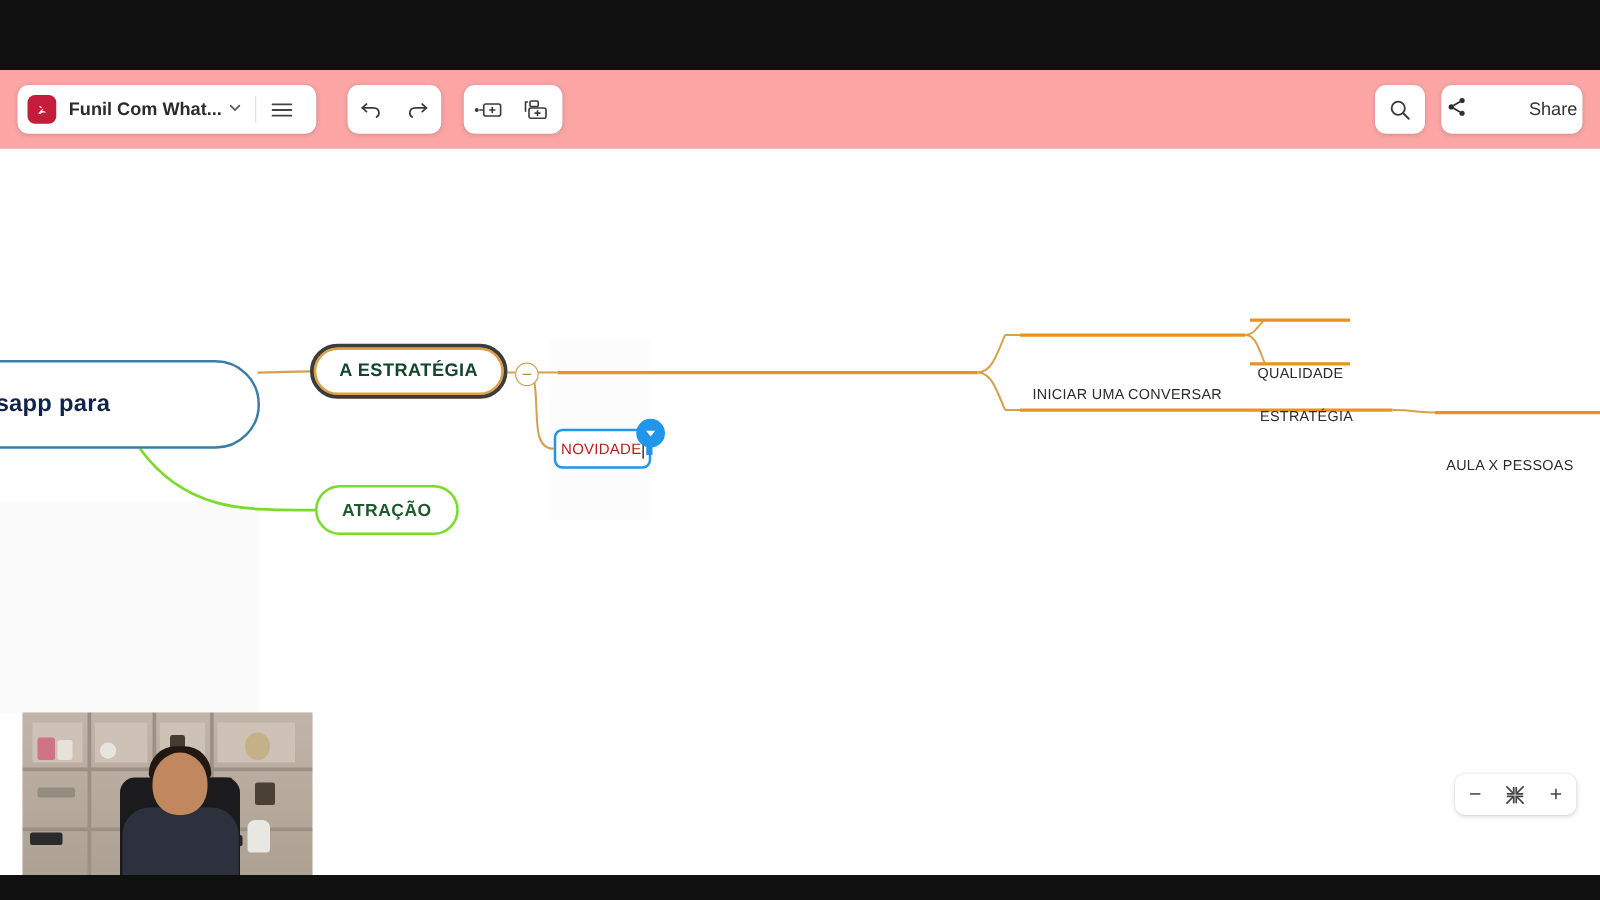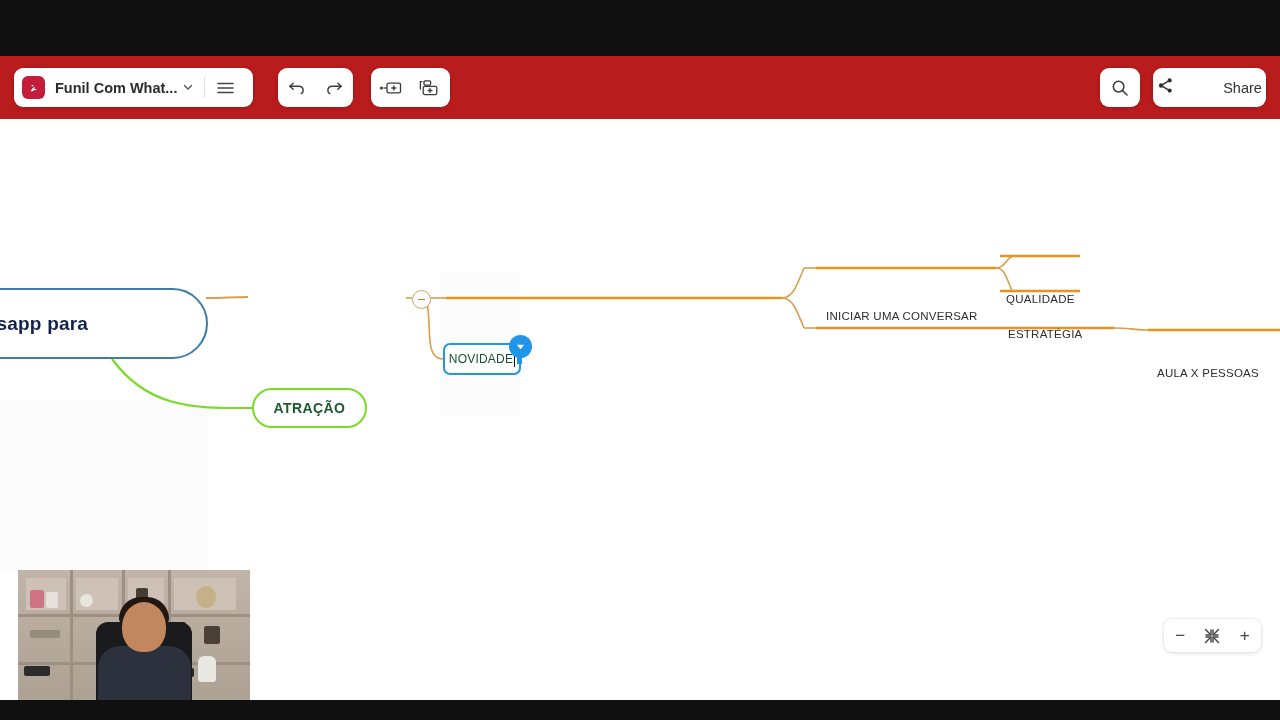--- a/index.html
+++ b/index.html
@@ -42,21 +42,21 @@
     color:#14462e;font-weight:bold;font-size:14.5px;letter-spacing:.4px;
   }
   .node-atracao{
     left:252px;top:332px;width:115px;height:40px;
     border:2px solid #7bdb2b;border-radius:20px;background:#ffffff;
     color:#1d5a2c;font-weight:bold;font-size:14px;letter-spacing:.4px;
   }
   .node-novidade{
     left:443px;top:287px;width:78px;height:32px;
     border:2.5px solid #2196e8;border-radius:7px;background:#ffffff;
-    color:#14532d;font-size:12px;letter-spacing:.2px;text-align:center;
+    color:#b91c1c;font-size:12px;letter-spacing:.2px;text-align:center;
   }
   .caret{display:inline-block;width:1px;height:15px;background:#111;margin-left:1px;}
   .novidade-badge{
     position:absolute;left:509px;top:279px;width:23px;height:23px;border-radius:50%;
     background:#2196e8;display:flex;align-items:center;justify-content:center;
   }
   .novidade-badge svg{display:block;}
   .novidade-tail{position:absolute;left:517px;top:296px;width:5px;height:12px;background:#2196e8;}
 
   
@@ -71,21 +71,21 @@
   .topic{position:absolute;color:#2c2c2c;font-size:11.5px;letter-spacing:.25px;white-space:nowrap;}
   .topic.two-line{white-space:normal;line-height:1.35;}
   .t-pessoas{left:453px;top:264px;width:300px;font-size:11px;}
   .t-iniciar1{left:826px;top:254px;}
   .t-iniciar2{left:826px;top:311px;}
   .t-qualidade{left:1006px;top:237px;}
   .t-proposito{left:1008px;top:272px;}
   .t-aula{left:1157px;top:311px;}
 
   
-  .toolbar{position:absolute;left:0;top:0;width:1280px;height:63px;background:#b91c1c;text-align:right;}
+  .toolbar{position:absolute;left:0;top:0;width:1280px;height:63px;background:#fca5a5;text-align:right;}
   .tgroup{position:absolute;background:#ffffff;border-radius:9px;
           box-shadow:0 1px 4px rgba(0,0,0,.13),0 0 0 .5px rgba(0,0,0,.05);
           display:flex;align-items:center;height:39px;}
   .g-title{left:14px;top:12px;padding:0 10px 0 8px;}
   .g-undo{left:278px;top:12px;width:75px;justify-content:space-around;}
   .g-add{left:371px;top:12px;width:79px;justify-content:space-around;}
   .g-search{left:1100px;top:12px;width:40px;justify-content:center;}
   .g-share{left:1153px;top:12px;width:113px;justify-content:center;gap:9px;}
 
   .logo{width:23px;height:23px;border-radius:6px;background:#c41d3c;
@@ -161,20 +161,23 @@
         <path d="M816 272 L 1114 272" stroke="#e8931e" stroke-width="2.6" fill="none"></path>
 
         <path d="M1114 272 C 1130 272, 1136 274, 1148 274" stroke="#d79f4e" stroke-width="1.6" fill="none"></path>
         <path d="M1148 274 L 1280 274" stroke="#e8931e" stroke-width="2.6" fill="none"></path>
       </svg>
 
       <div class="node node-root">
         <span>tsapp para</span>
       </div>
 
+      <div class="node node-strategy">
+        <span>A ESTRATÉGIA</span>
+      </div>
 
       <div class="collapse-btn">
         <i></i>
       </div>
 
       <div class="node node-atracao">
         <span>ATRAÇÃO</span>
       </div>
 
       <div class="node node-novidade">

